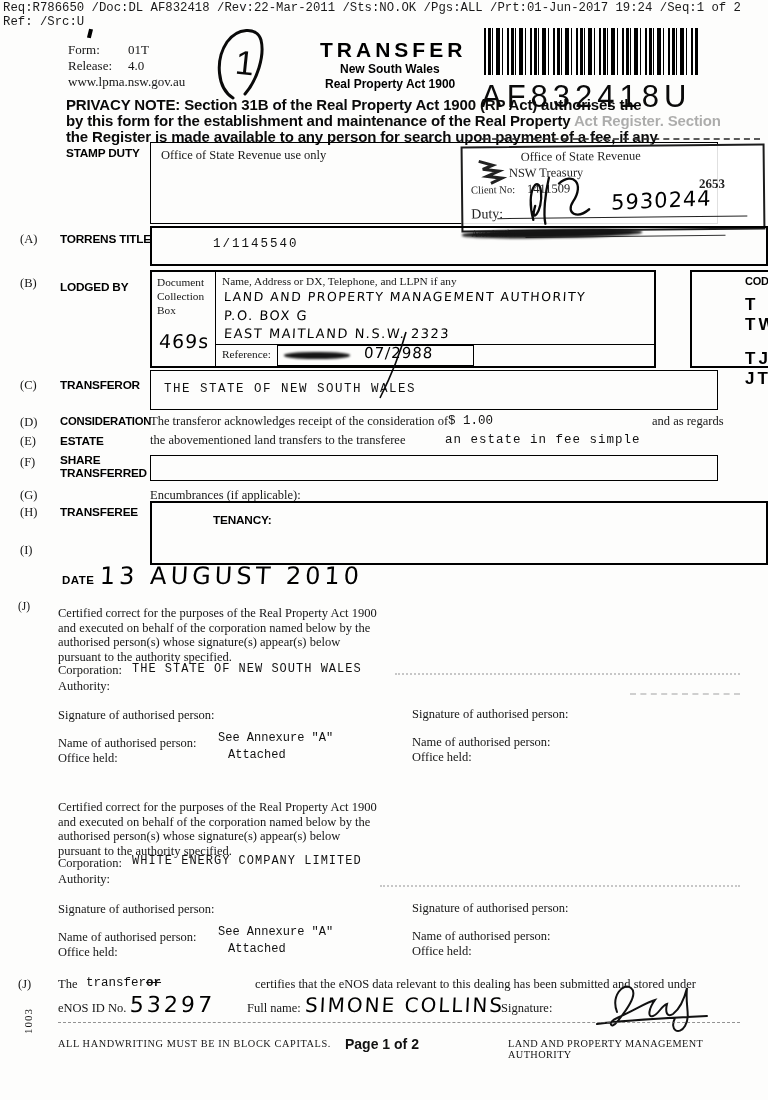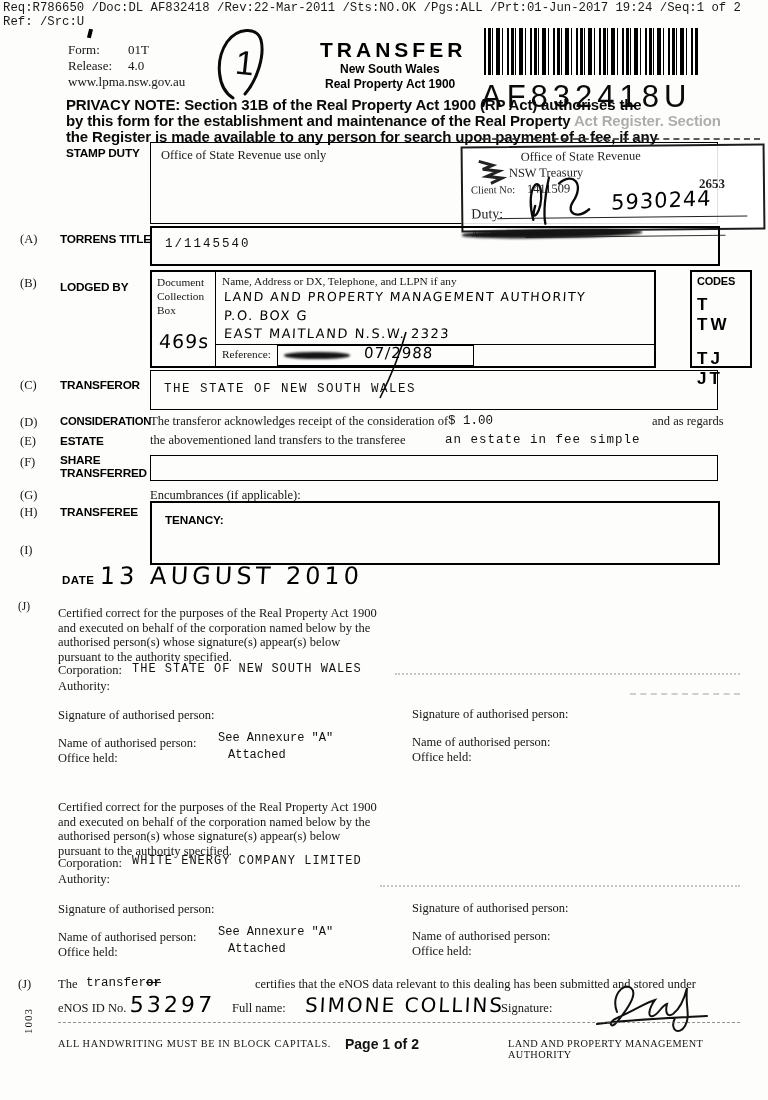--- a/index.html
+++ b/index.html
@@ -6,21 +6,21 @@
   #page{position:relative;width:768px;height:1100px;background:#fdfdfc;overflow:hidden;color:#111;}
   .abs{position:absolute;}
   .scanmono{font-family:"Liberation Mono","DejaVu Sans Mono",monospace;font-size:12.3px;color:#1a1a1a;white-space:pre;}
   .serif{font-family:"Liberation Serif","DejaVu Serif",serif;font-size:12.5px;color:#151515;}
   .serif-sm{font-family:"Liberation Serif",serif;font-size:11.3px;color:#151515;}
   .lbl{font-family:"Liberation Sans","DejaVu Sans",sans-serif;font-weight:700;font-size:11.8px;letter-spacing:-0.2px;color:#000;white-space:nowrap;}
   .privacy{font-family:"Liberation Sans",sans-serif;font-weight:700;font-size:15px;letter-spacing:-0.15px;color:#0a0a0a;white-space:nowrap;}
   .mono{font-family:"Liberation Mono","DejaVu Sans Mono",monospace;font-size:12.5px;color:#111;white-space:pre;}
   .hw{font-family:"DejaVu Sans",sans-serif;color:#000;display:inline-block;transform:skewX(-3deg);white-space:nowrap;}
   .box{position:absolute;border:1.5px solid #000;background:transparent;}
-  .thick{border-width:2.5px;}
+  .thick{border-width:2.5px;padding-left:48px;}
   .faded{opacity:.33;}
   .titlemain{font-family:"Liberation Sans",sans-serif;font-weight:800;font-size:21px;letter-spacing:4px;color:#000;}
   .titlesub{font-family:"Liberation Sans",sans-serif;font-weight:700;font-size:12px;color:#000;white-space:nowrap;}
   .barcode{background:repeating-linear-gradient(90deg,#000 0 2px,#fff 2px 4px,#000 4px 7px,#fff 7px 8px,#000 8px 9px,#fff 9px 12px,#000 12px 16px,#fff 16px 18px,#000 18px 19px,#fff 19px 23px);}
   .bcnum{font-family:"Liberation Sans",sans-serif;font-weight:500;font-size:31px;letter-spacing:5px;color:#0a0a0a;}
   .smudge{position:absolute;background:#141414;border-radius:45%;filter:blur(1.2px);}
   .fade-dash{position:absolute;border-top:2px dashed #999;opacity:.45;}
   .codes{font-family:"Liberation Sans",sans-serif;font-weight:800;font-size:17px;letter-spacing:3px;color:#000;}
   .stamp{position:absolute;border:2px solid #1c1c1c;background:rgba(255,255,255,.88);transform:rotate(-.6deg);}
   .stamp .t{font-family:"Liberation Serif",serif;color:#222;}
@@ -197,21 +197,21 @@
   <div class="abs serif" style="left:58px;top:945px;">Office held:</div>
   <div class="abs mono" style="left:228px;top:942px;font-size:12px;">Attached</div>
   <div class="abs serif" style="left:412px;top:944px;">Office held:</div>
 
   <div class="abs serif" style="left:18px;top:977px;">(J)</div>
   <div class="abs serif" style="left:58px;top:977px;">The</div>
   <div class="abs mono" style="left:86px;top:976px;font-size:12.5px;"><span>transfer</span><span style="font-weight:800;text-decoration:line-through;">or</span></div>
   <div class="abs serif" style="left:255px;top:977px;">certifies that the eNOS data relevant to this dealing has been submitted and stored under</div>
   <div class="abs serif" style="left:58px;top:1001px;">eNOS ID No.</div>
   <div class="abs hw" style="left:130px;top:992px;font-size:22px;letter-spacing:3px;">53297</div>
-  <div class="abs serif" style="left:232px;top:1001px;">Full name:</div>
+  <div class="abs serif" style="left:247px;top:1001px;">Full name:</div>
   <div class="abs hw" style="left:305px;top:993px;font-size:20px;letter-spacing:2px;">SIMONE  COLLINS</div>
   <div class="abs serif" style="left:501px;top:1001px;">Signature:</div>
   <svg class="abs" style="left:595px;top:972px;" width="115" height="62" viewBox="0 0 115 62">
     <path d="M22,40 C16,24 28,10 36,16 C44,22 30,40 22,50 C16,58 12,50 22,46 C40,38 52,30 60,28 C54,36 52,46 58,44 C64,42 66,34 72,32 C70,40 72,46 78,42 C86,36 90,24 92,16 C90,34 96,44 90,54 C84,64 74,58 80,46 M2,52 C30,48 70,46 112,44" stroke="#111" stroke-width="2" fill="none" stroke-linecap="round"></path>
   </svg>
 
   <div class="abs" style="left:58px;top:1022px;width:682px;border-top:1.5px dashed #666;opacity:.7;"></div>
   <div class="abs serif" style="left:22px;top:1008px;font-size:11px;writing-mode:vertical-rl;transform:rotate(180deg);letter-spacing:1px;">1003</div>
   <div class="abs serif" style="left:58px;top:1038px;font-size:10.3px;letter-spacing:.6px;">ALL HANDWRITING MUST BE IN BLOCK CAPITALS.</div>
   <div class="abs" style="left:345px;top:1036px;font-family:'Liberation Sans',sans-serif;font-weight:700;font-size:14px;">Page 1 of  2</div>

